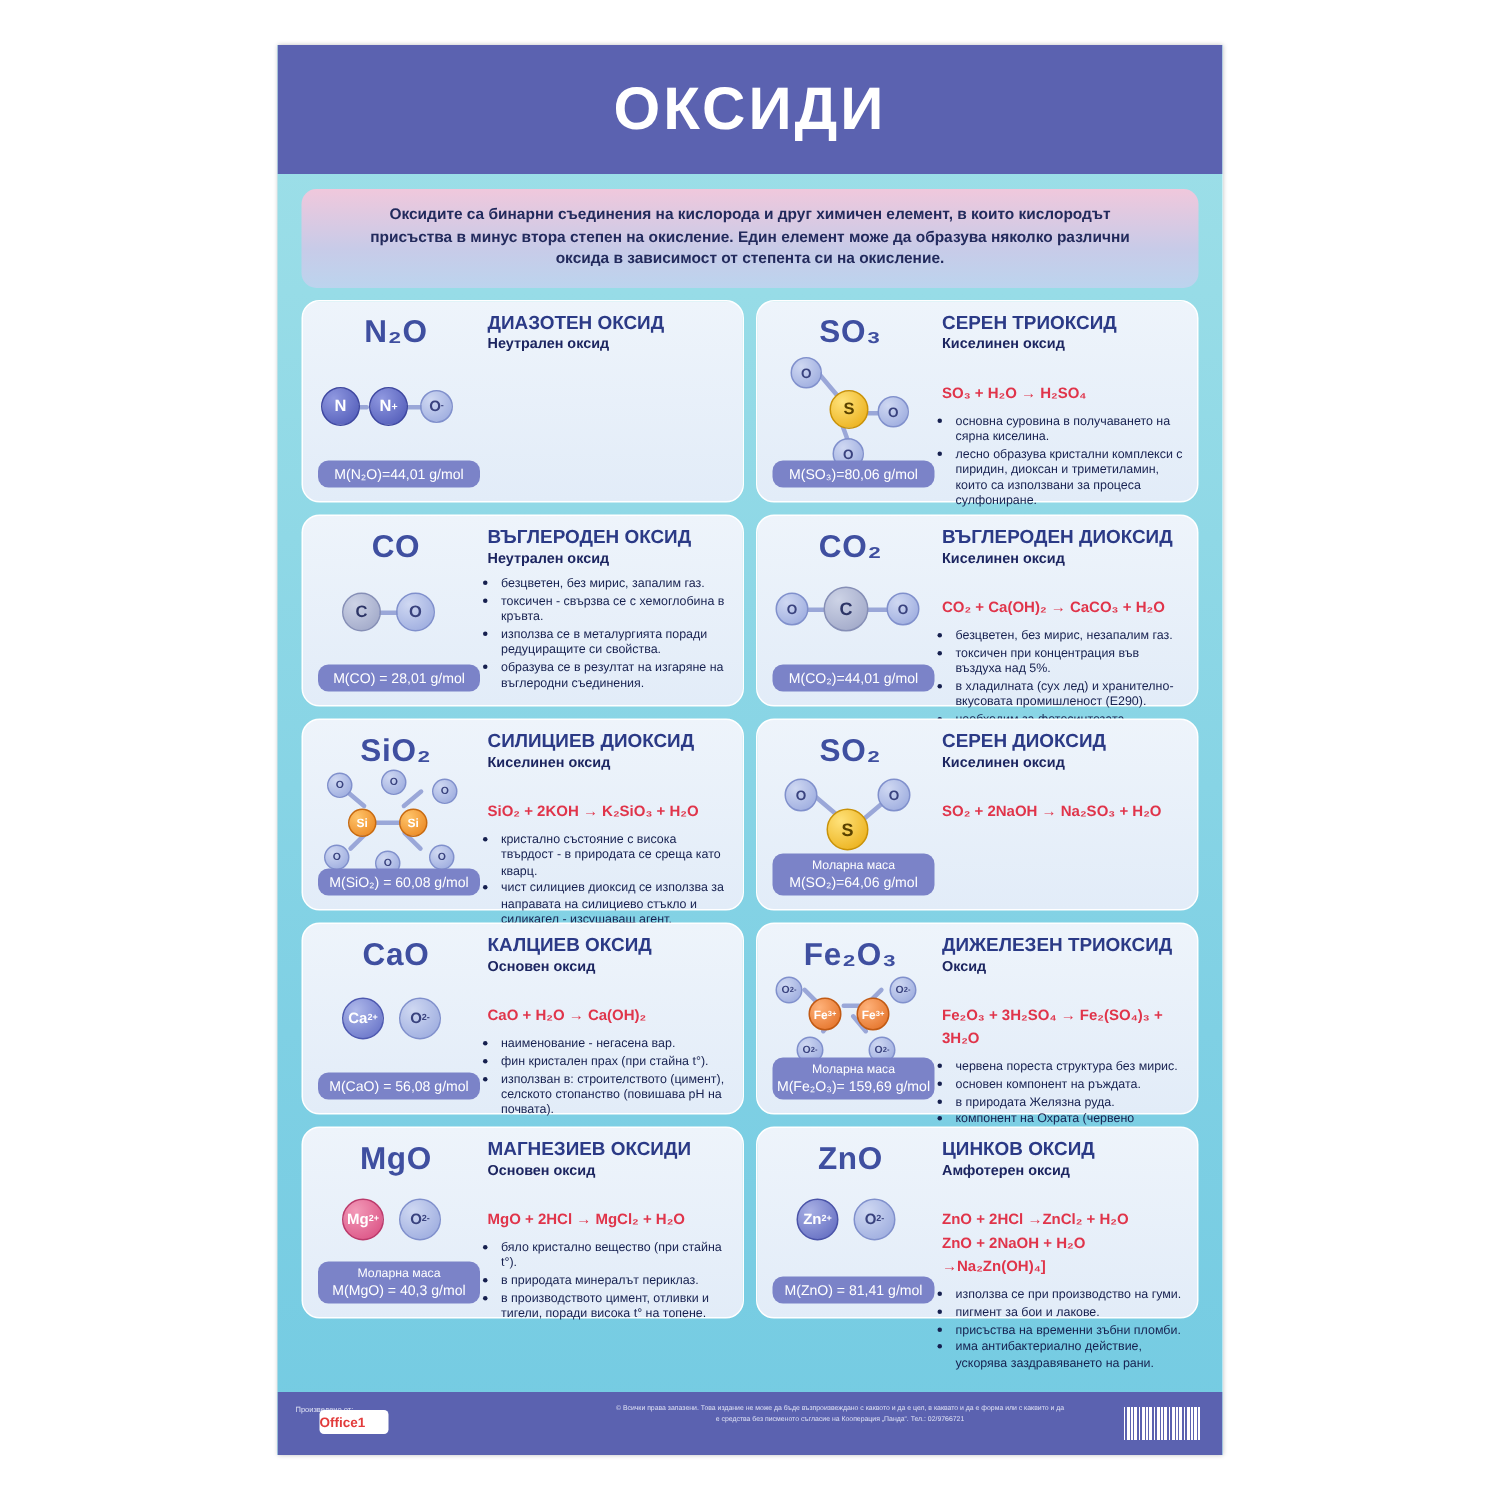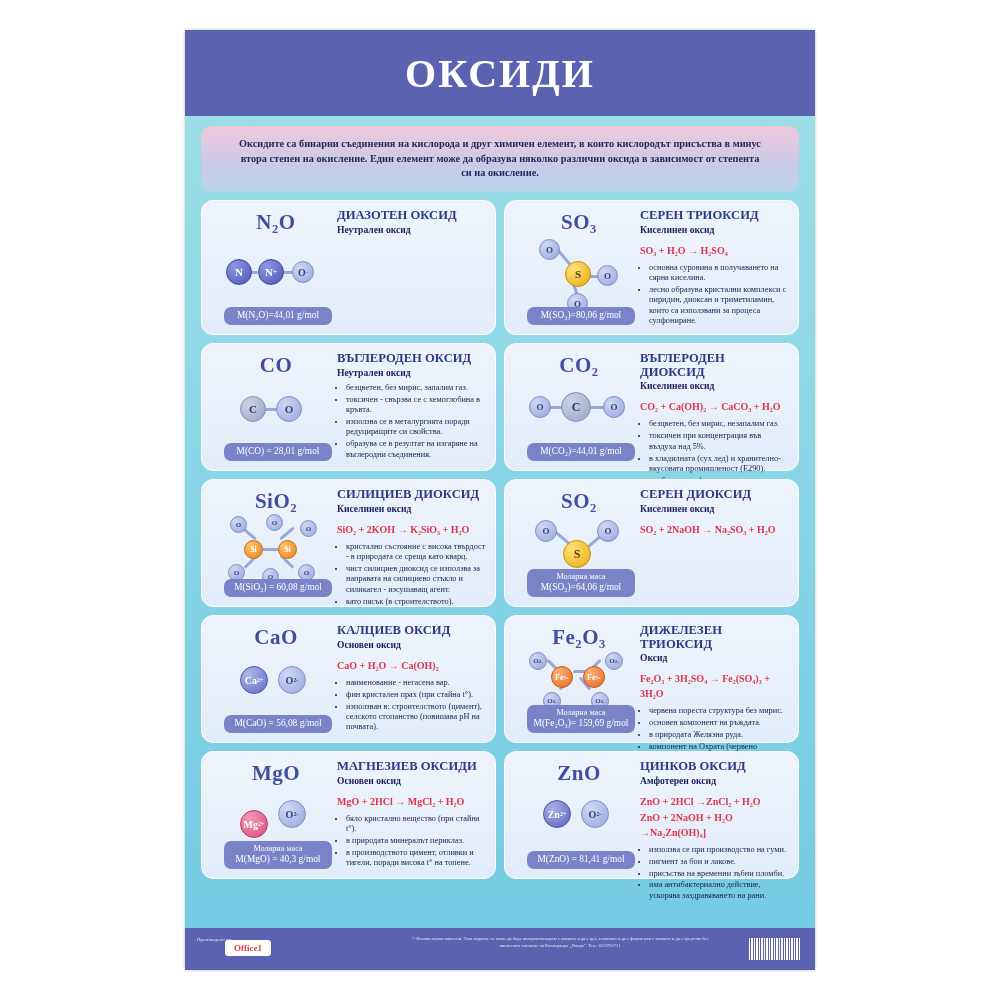--- a/index.html
+++ b/index.html
@@ -6,21 +6,20 @@
   body{
     width:1000px;height:1000px;background:#ffffff;
     font-family:"Liberation Sans", sans-serif;
     -webkit-font-smoothing:antialiased;
   }
   .poster{
     position:absolute;left:185px;top:30px;width:630px;height:940px;
     background:linear-gradient(180deg,#9fe0e8 0%,#8fd8e6 35%,#7fd0e4 70%,#74cbe2 100%);
     box-shadow:0 0 3px rgba(0,0,0,0.25);
     overflow:hidden;
-    font-family:Liberation Serif, serif;
   }
   
   .hdr{
     position:absolute;left:0;top:0;width:630px;height:86px;
     background:#5b62b0;
     display:flex;align-items:center;justify-content:center;
   }
   .hdr h1{
     margin:0;color:#ffffff;font-size:40px;letter-spacing:2px;font-weight:bold;
   }
@@ -39,21 +38,21 @@
   .grid{
     position:absolute;left:16px;top:170px;width:598px;
     display:flex;flex-wrap:wrap;gap:8px;
   }
   .card{
     width:295px;border-radius:12px;
     background:linear-gradient(180deg,#eef4fb 0%,#e2ecf8 100%);
     border:1px solid #ffffff;
     box-sizing:border-box;
     display:flex;
-    padding:7px 8px 7px 20px;
+    padding:7px 8px 7px 8px;
     position:relative;
   }
   .card.h1r{height:135px;}
   .card.h2r{height:128px;}
   .left{
     width:108px;flex:0 0 108px;position:relative;
     display:flex;flex-direction:column;align-items:center;
   }
   .formula{
     font-size:21px;font-weight:bold;color:#3f4fa0;margin-top:2px;letter-spacing:0.5px;
@@ -64,21 +63,21 @@
   }
   .massbox{
     width:104px;margin:0 auto;background:#7b83c8;color:#fff;border-radius:7px;
     text-align:center;font-size:9.4px;line-height:1.25;padding:3px 2px;
     position:absolute;bottom:2px;left:2px;
   }
   .massbox .mm{display:block;font-size:8.2px;}
   .right{flex:1;padding-left:7px;padding-top:1px;}
   .name{color:#2b3a86;font-size:12.6px;font-weight:bold;line-height:1.08;}
   .subname{color:#1c2560;font-size:9.6px;font-weight:bold;margin-top:1px;}
-  .rxn{color:#e0344a;font-size:10px;font-weight:bold;margin-top:8px;line-height:1.5;}
+  .rxn{color:#e0344a;font-size:10px;font-weight:bold;margin-top:20px;line-height:1.5;}
   ul.facts{
     margin:5px 0 0 0;padding-left:9px;color:#16204f;font-size:8.3px;line-height:1.26;
   }
   ul.facts li{margin-bottom:1.5px;}
   
   .atom{position:absolute;border-radius:50%;display:flex;align-items:center;justify-content:center;
     font-weight:bold;color:#fff;box-sizing:border-box;}
   .bond{position:absolute;background:#9aa7d8;height:3px;border-radius:2px;}
   .a-o{background:radial-gradient(circle at 32% 28%,#cfd8f2,#96a6dc);border:1px solid #8090cc;color:#39427e;}
   .a-n{background:radial-gradient(circle at 32% 28%,#8f98e0,#4b55b4);border:1px solid #3e47a0;}
@@ -88,22 +87,22 @@
   .a-ca{background:radial-gradient(circle at 32% 28%,#aeb8ea,#5f6bc4);border:1px solid #4e59b0;}
   .a-fe{background:radial-gradient(circle at 32% 28%,#ffb27a,#e06a1e);border:1px solid #c15a14;}
   .a-mg{background:radial-gradient(circle at 32% 28%,#f29ab8,#d8497e);border:1px solid #bb3a6b;}
   .a-zn{background:radial-gradient(circle at 32% 28%,#a8b0e4,#5a64bd);border:1px solid #4a53a8;}
   
   .footer{
     position:absolute;left:0;bottom:0;width:630px;height:42px;background:#5b62b0;
   }
   .foot-left{position:absolute;left:12px;top:9px;color:#dfe2f5;font-size:5px;}
   .office-logo{
-    position:absolute;left:40px;top:12px;width:46px;height:16px;background:#ffffff;border-radius:3px;
-    display:flex;align-items:center;justify-content:center;color:#e23b3b;font-size:9px;font-weight:bold;
+    position:absolute;left:28px;top:12px;width:46px;height:16px;background:#ffffff;border-radius:3px;
+    display:flex;align-items:center;color:#e23b3b;font-size:9px;font-weight:bold;
   }
   .office-logo span.dot{color:#e23b3b;}
   .foot-center{
     position:absolute;left:225px;top:8px;width:300px;color:#dfe2f5;font-size:4.6px;text-align:center;line-height:1.5;
   }
   .barcode{position:absolute;right:14px;top:10px;width:52px;height:22px;
     background:repeating-linear-gradient(90deg,#fff 0 1px,#5b62b0 1px 2px,#fff 2px 4px,#5b62b0 4px 5px);}
 </style>
 </head>
 <body>
@@ -334,21 +333,21 @@
           <li>в природата Желязна руда.</li>
           <li>компонент на Охрата (червено багрило) и на Термита заваряване, пиротехника.</li>
         </ul>
       </div>
     </div>
 
     <div class="card h2r">
       <div class="left">
         <div class="formula">MgO</div>
         <div class="mol">
-          <div class="atom a-mg" style="left:18px;top:24px;width:28px;height:28px;font-size:10px;">Mg<sup style="font-size:6px">2+</sup></div>
+          <div class="atom a-mg" style="left:18px;top:14px;width:28px;height:28px;font-size:10px;">Mg<sup style="font-size:6px">2+</sup></div>
           <div class="atom a-o" style="left:56px;top:14px;width:28px;height:28px;font-size:10px;">O<sup style="font-size:6px">2-</sup></div>
         </div>
         <div class="massbox">
           <span class="mm">Моларна маса</span>
           <span>M(MgO) = 40,3 g/mol</span>
         </div>
       </div>
       <div class="right">
         <div class="name">МАГНЕЗИЕВ ОКСИДИ</div>
         <div class="subname">Основен оксид</div>

